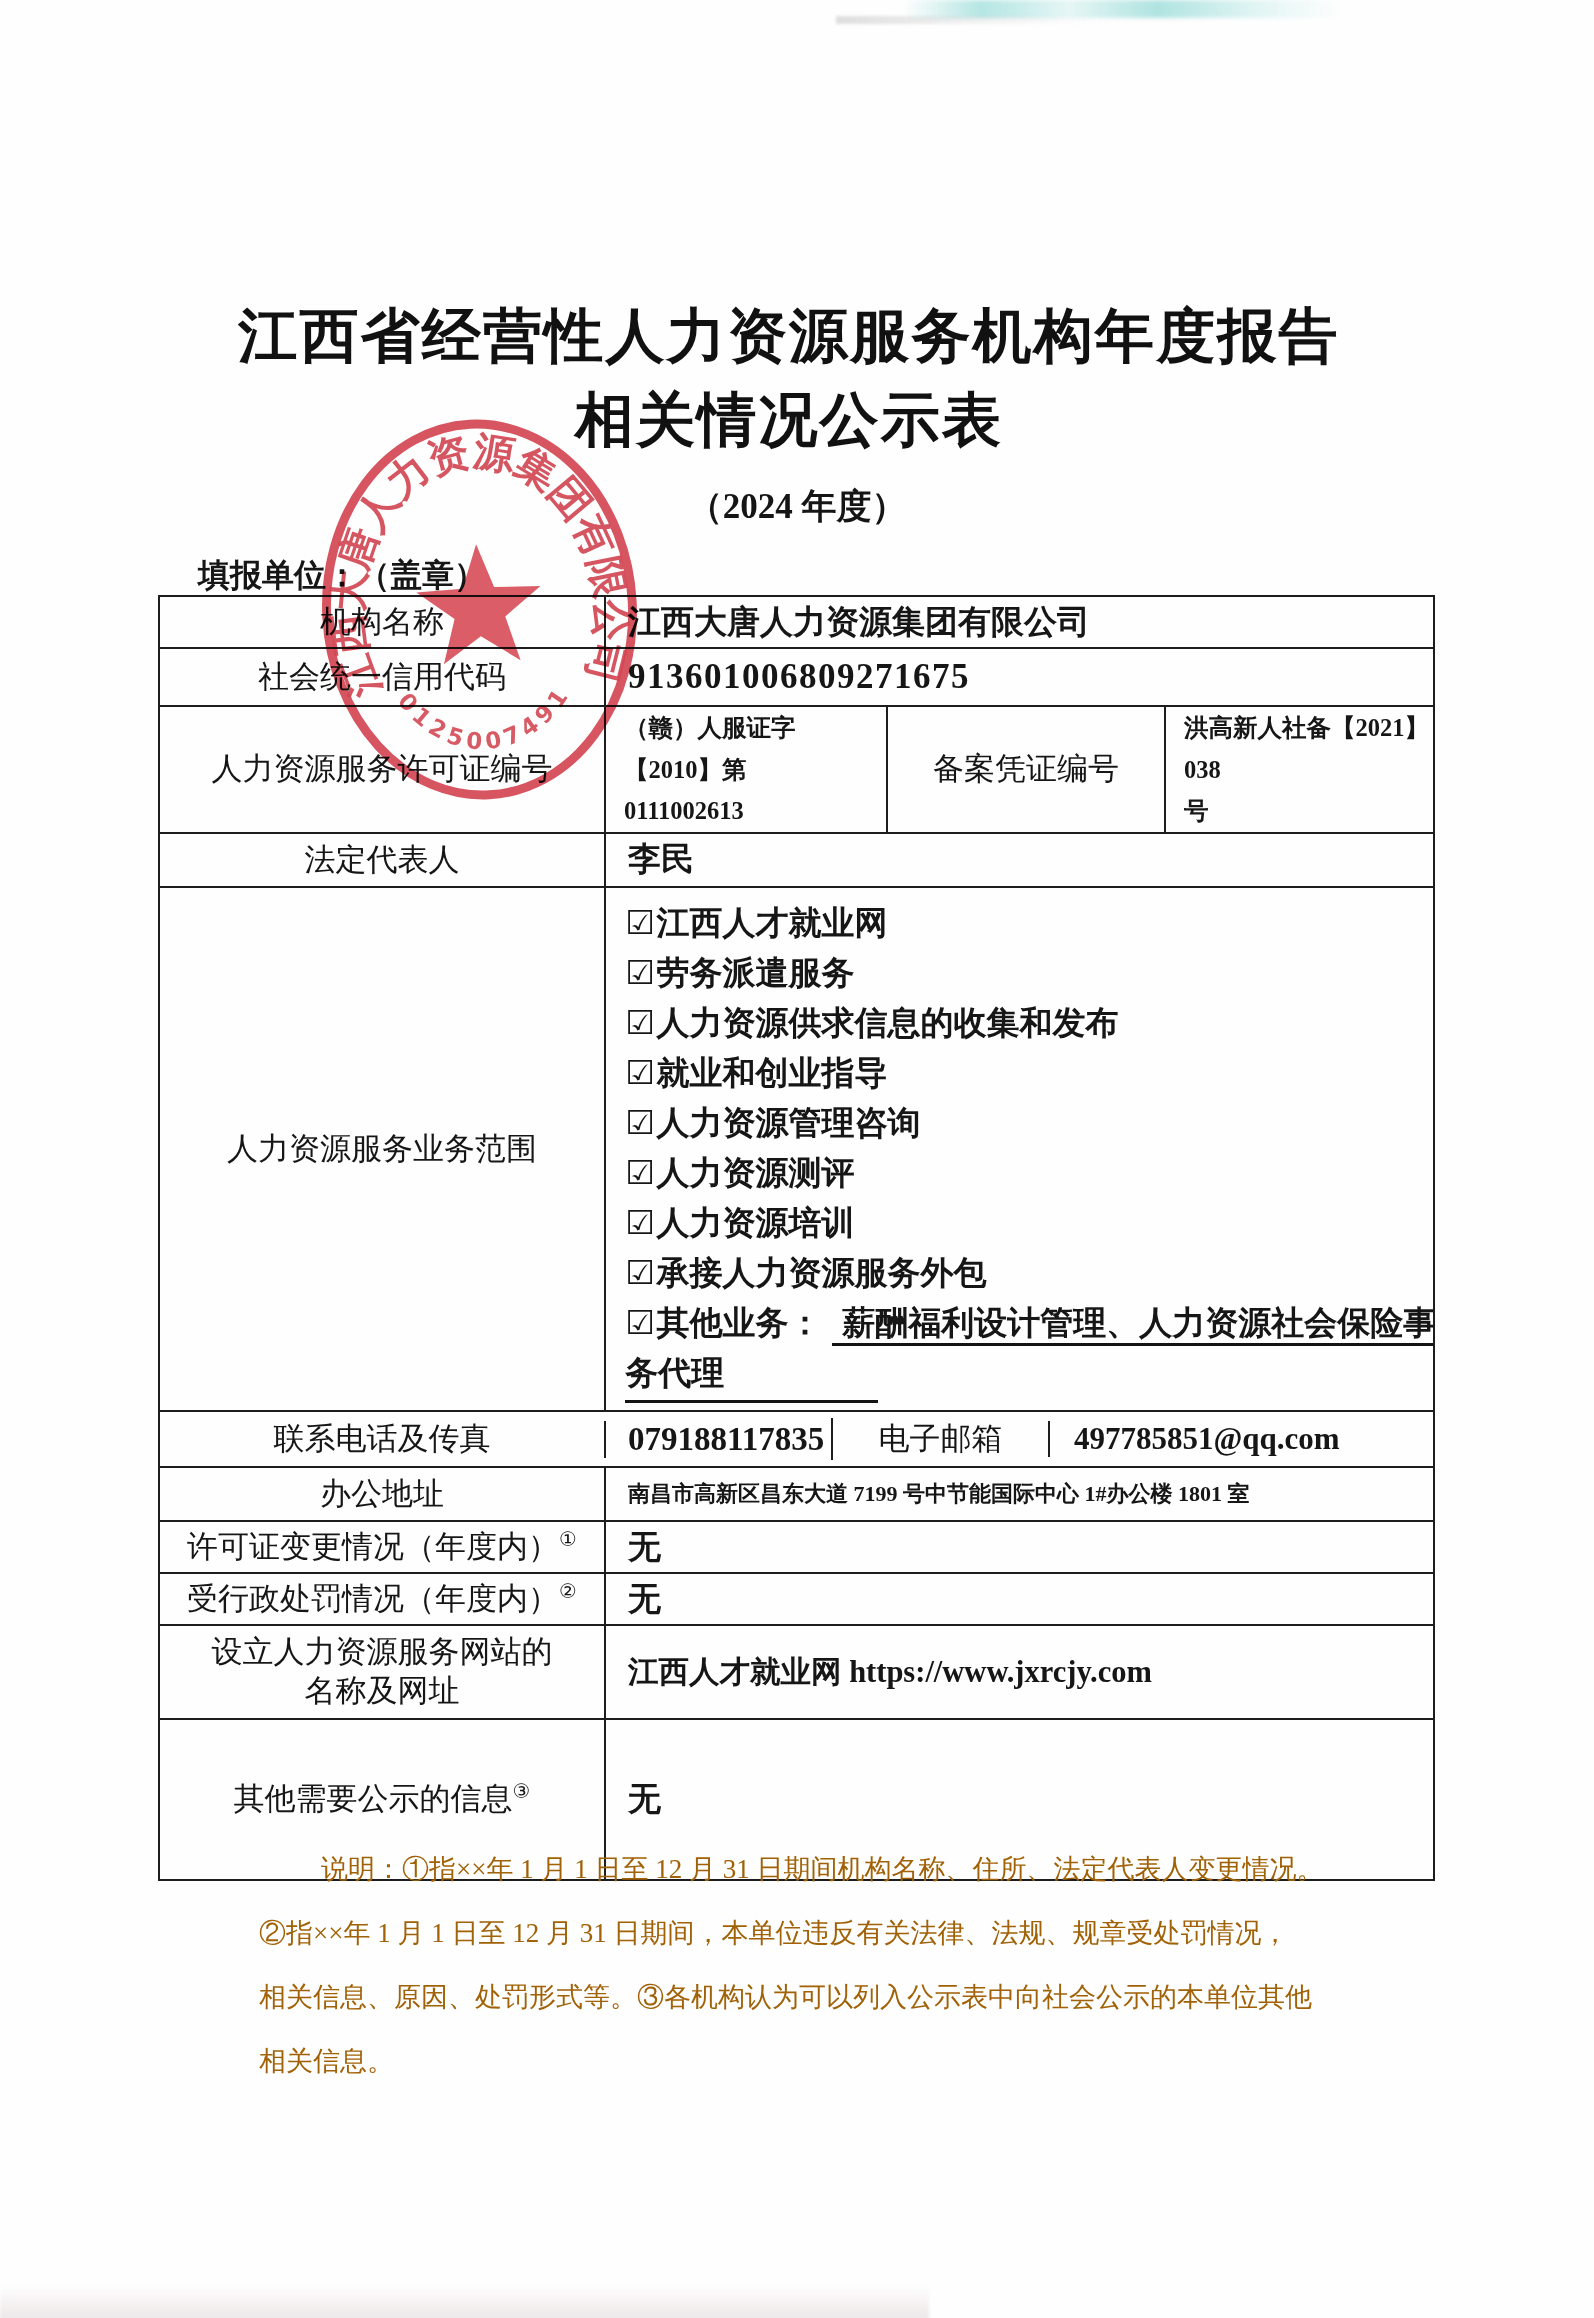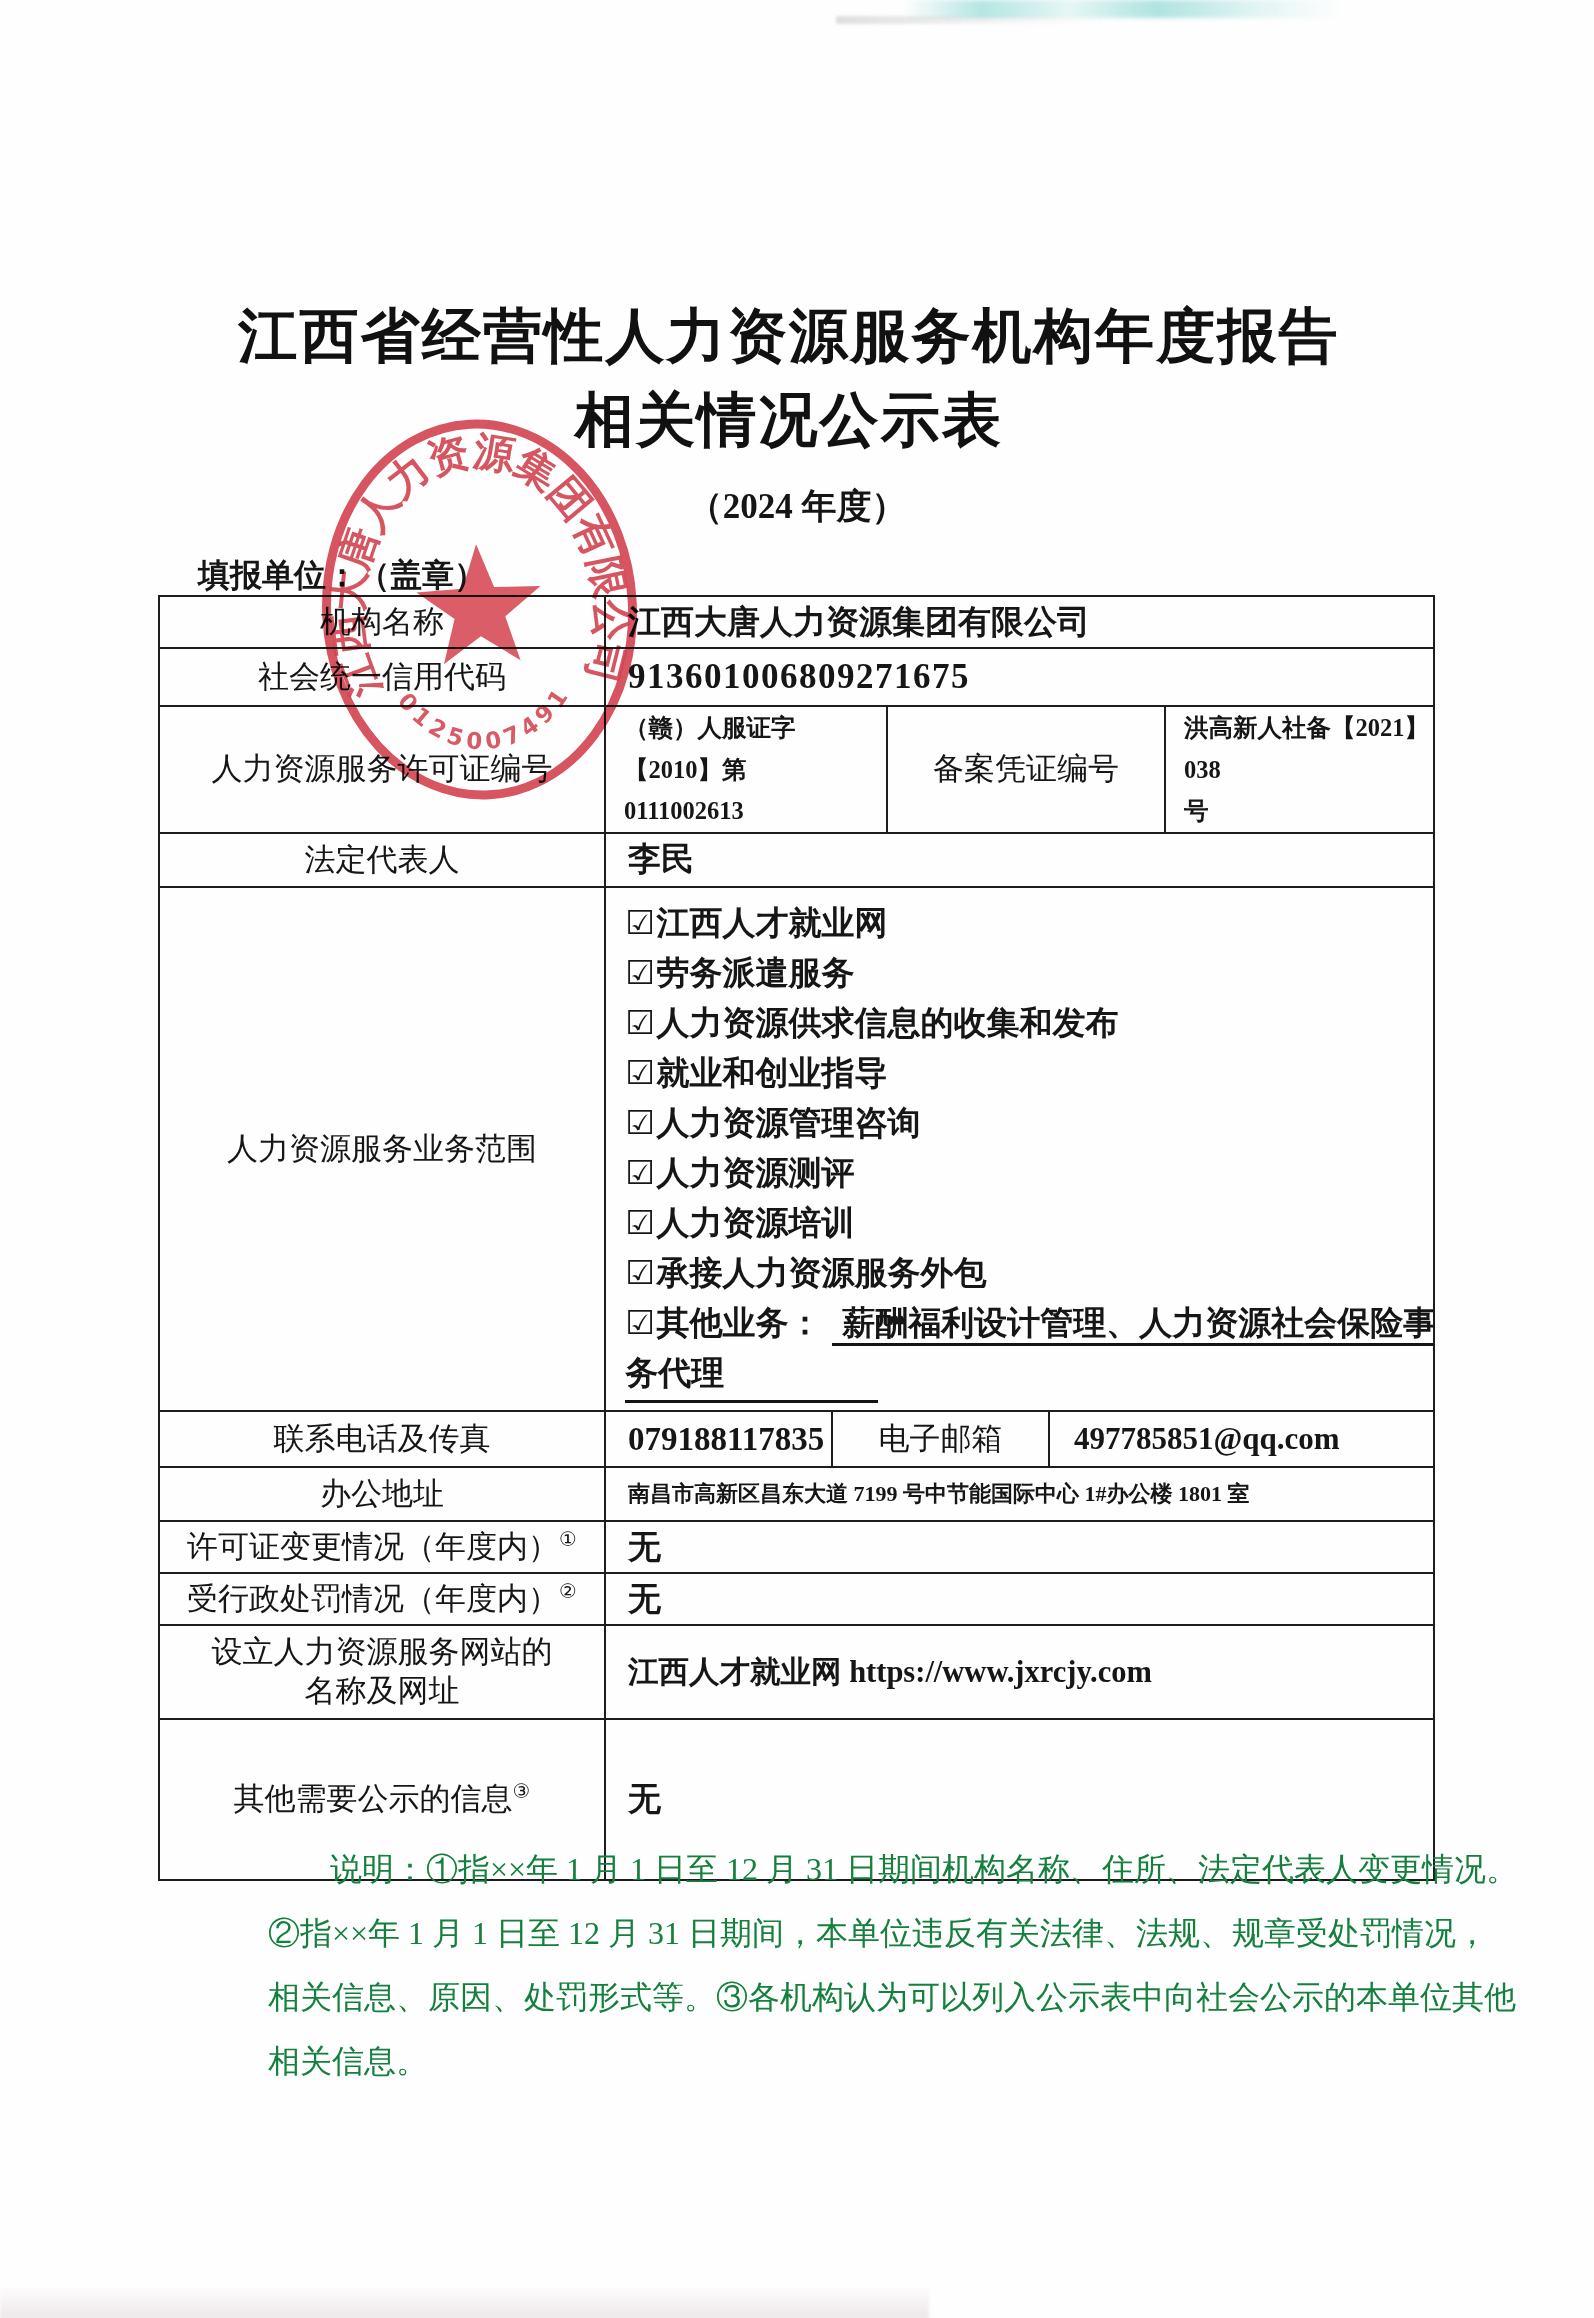--- a/index.html
+++ b/index.html
@@ -48,33 +48,33 @@
   .num { letter-spacing:1.5px; font-size:35px; }
   .small2 { flex-direction:column; align-items:flex-start; justify-content:center;
     padding-left:18px; font-size:24.5px; font-weight:700; line-height:1.7; }
   .center { justify-content:center; padding-left:0; text-align:center; }
   .sup { font-family:"DejaVu Sans",sans-serif; font-size:20px; vertical-align:super; line-height:0; }
   
   .w-c2a { width:282px; flex:none; } .w-c3a { width:278px; flex:none; } .w-c4a { flex:1; }
   .w-c2b { width:227px; flex:none; } .w-c3b { width:217px; flex:none; } .w-c4b { flex:1;padding-left:24px; }
   
   .h1{min-height:50px;} .h2{min-height:58px;} .h3{min-height:85px;} .h4{min-height:54px;}
-  .h5{min-height:476px;} .h6{min-height:56px;} .h7{min-height:54px;} .h8{min-height:52px;}
+  .h5{min-height:476px;} .h6{min-height:56px;align-items:center;} .h7{min-height:54px;} .h8{min-height:52px;}
   .h9{min-height:52px;} .h10{min-height:94px;} .h11{min-height:161px;}
   
   .bs-wrap { flex:1; padding:10.4px 7.4px 7.4px 19.3px; display:block; }
   .bs-line { font-size:33px; font-weight:700; line-height:50px; white-space:nowrap; }
   .cb { font-family:"DejaVu Sans",sans-serif; font-weight:400; font-size:33px; margin-right:1.5px; }
   .ul { border-bottom:3px solid #141414; padding:0 7.4px 1.5px 10.4px; margin-left:10.4px; }
   .ul2 { display:inline-block; min-width:245px; margin-left:0; padding-left:0; }
   .addr { font-size:22px; }
   .site { font-size:30.5px; }
   
-  .footnote { position:absolute; left:268px; top:1837px; width:1165px;
-    font-size:32px; font-weight:500; line-height:64px; color:#15803d; }
+  .footnote { position:absolute; left:259px; top:1837px; width:1165px;
+    font-size:27px; font-weight:500; line-height:64px; color:#a16207; }
   .fn-line { white-space:nowrap; }
   .fn-indent { text-indent:62px; }
   
   .seal { position:absolute; left:318px; top:418px; width:323px; height:383px;
     mix-blend-mode:multiply; opacity:.9; transform:rotate(-3deg); pointer-events:none; }
 </style>
 </head>
 <body>
 
 <div class="sheet">

